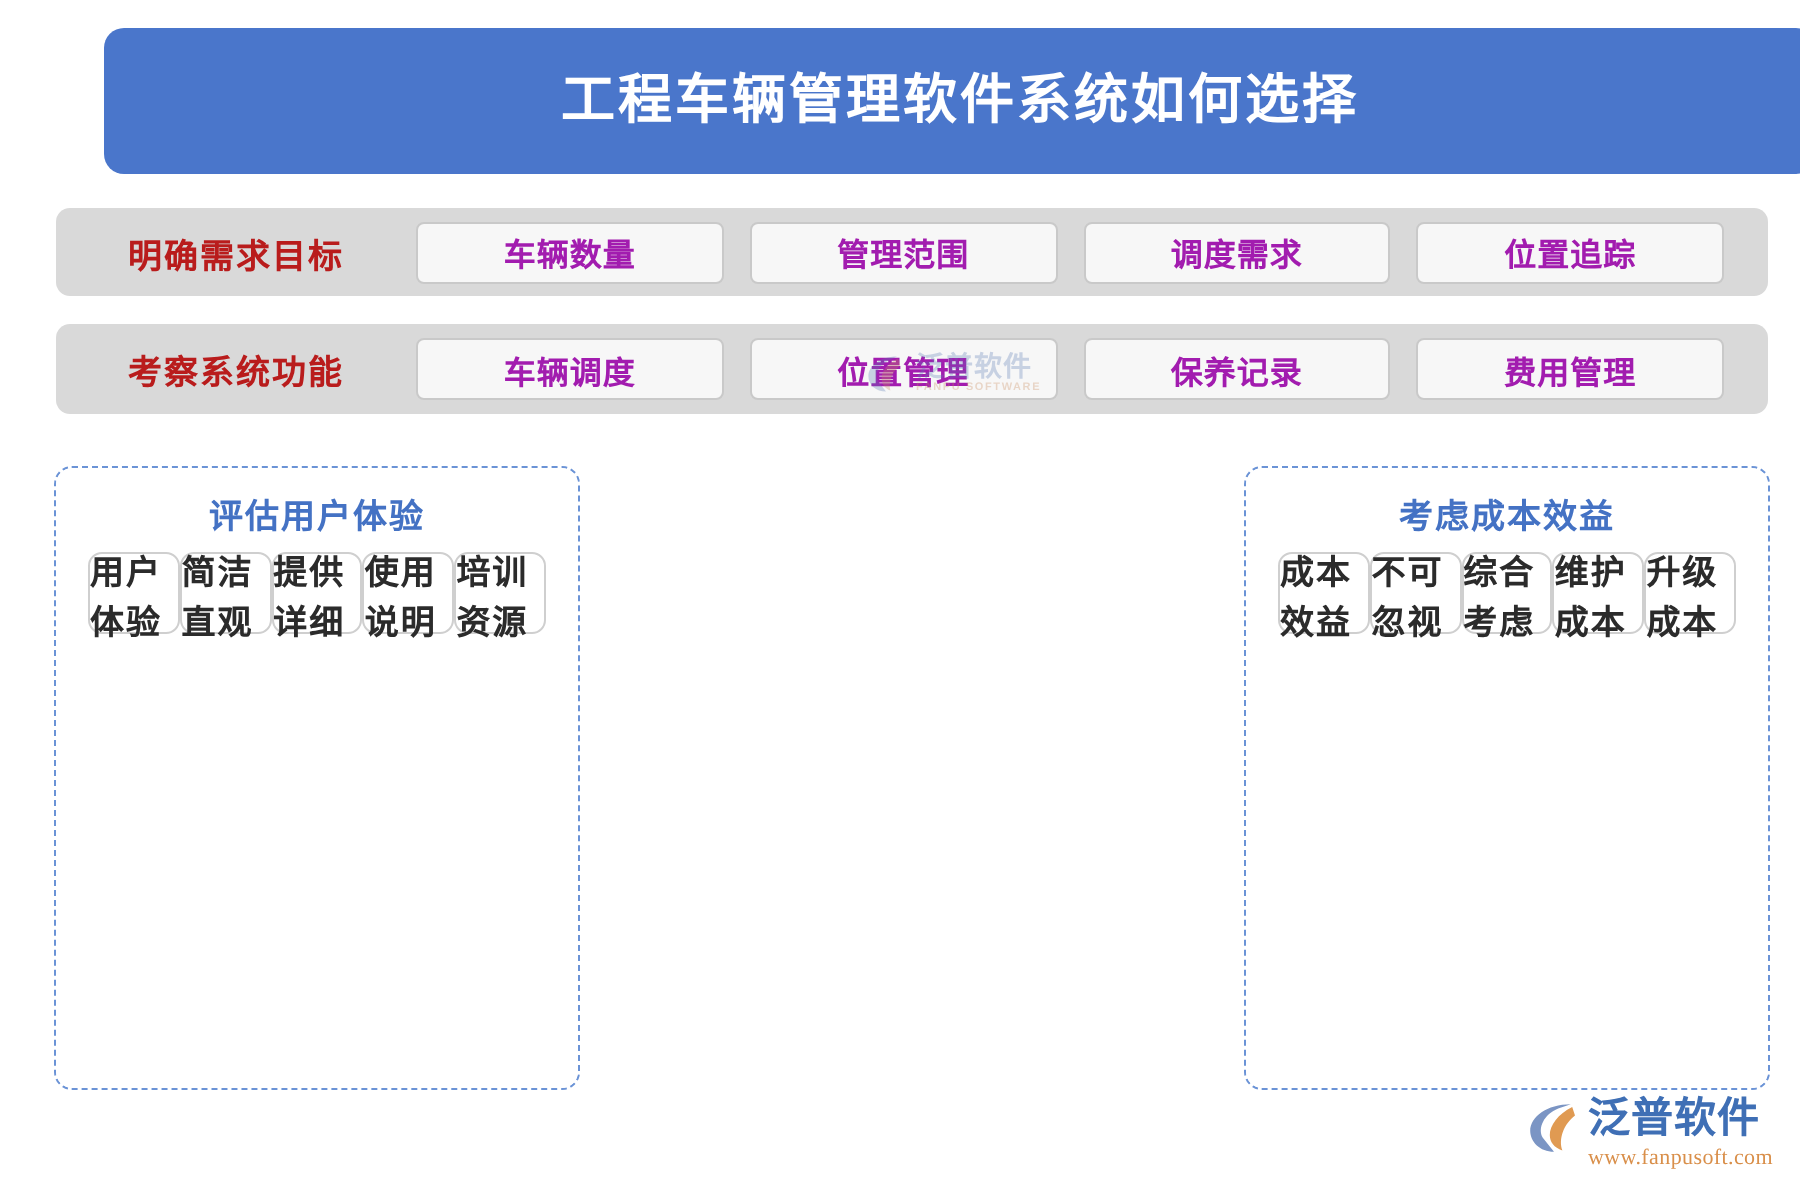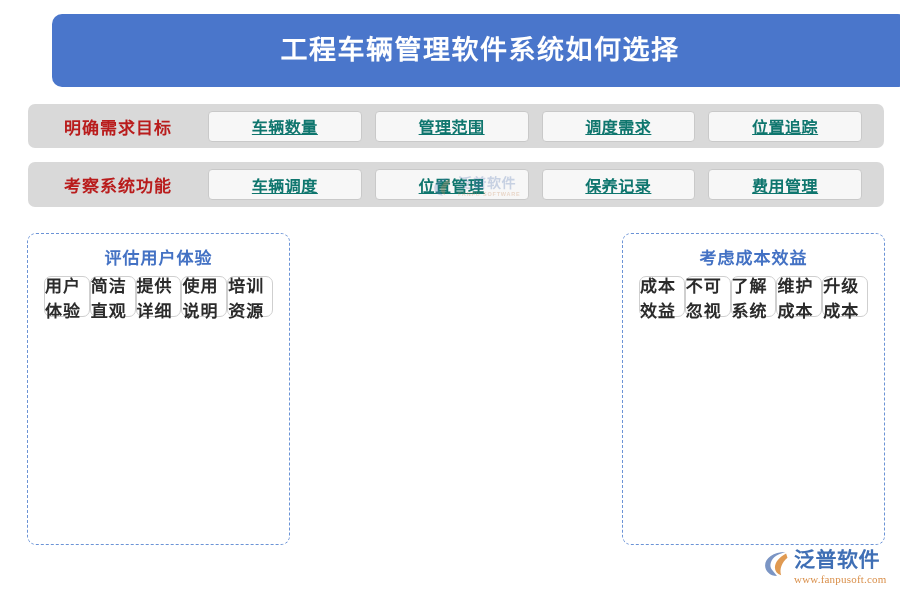--- a/index.html
+++ b/index.html
@@ -79,26 +79,25 @@
   }
   .chip {
     flex: 1 1 0;
     height: 31px;
     background: #f7f7f7;
     border: 1px solid #c9c9c9;
     border-radius: 4px;
     display: flex;
     align-items: center;
     justify-content: center;
-    color: #0f766e;
+    color: #a21caf;
     font-size: 16px;
     font-weight: bold;
     letter-spacing: 0.5px;
     box-sizing: border-box;
-    text-decoration: underline;
   }
 
   
   .watermark {
     position: absolute;
     left: 432px;
     top: 170px;
     width: 118px;
     height: 34px;
     opacity: 0.30;
@@ -272,21 +271,21 @@
         <div class="item-box">培训资源</div>
       </div>
     </div>
 
 
     <div class="column">
       <div class="column-header">考虑成本效益</div>
       <div class="column-items">
         <div class="item-box">成本效益</div>
         <div class="item-box">不可忽视</div>
-        <div class="item-box">了解系统</div>
+        <div class="item-box">综合考虑</div>
         <div class="item-box">维护成本</div>
         <div class="item-box">升级成本</div>
       </div>
     </div>
 
   </div>
 
   <div class="brand">
     <svg class="brand-mark" viewBox="0 0 40 40">
       <path d="M32 3 C15 3 3 12 3 22 C3 30 10 37 20 37 L12 27 C8 20 13 10 23 6 Z" fill="#7b95c4"></path>

